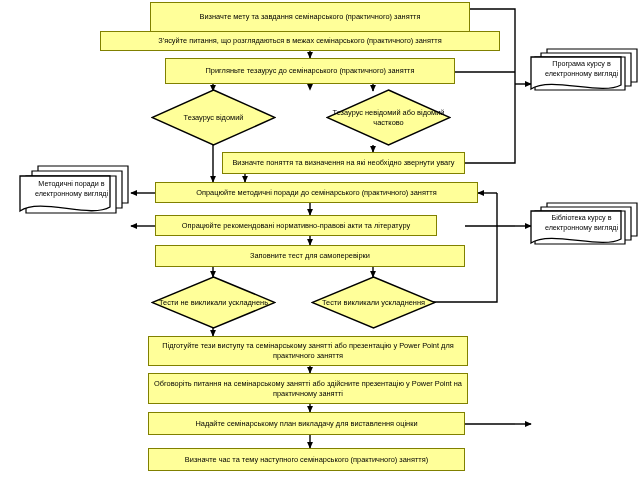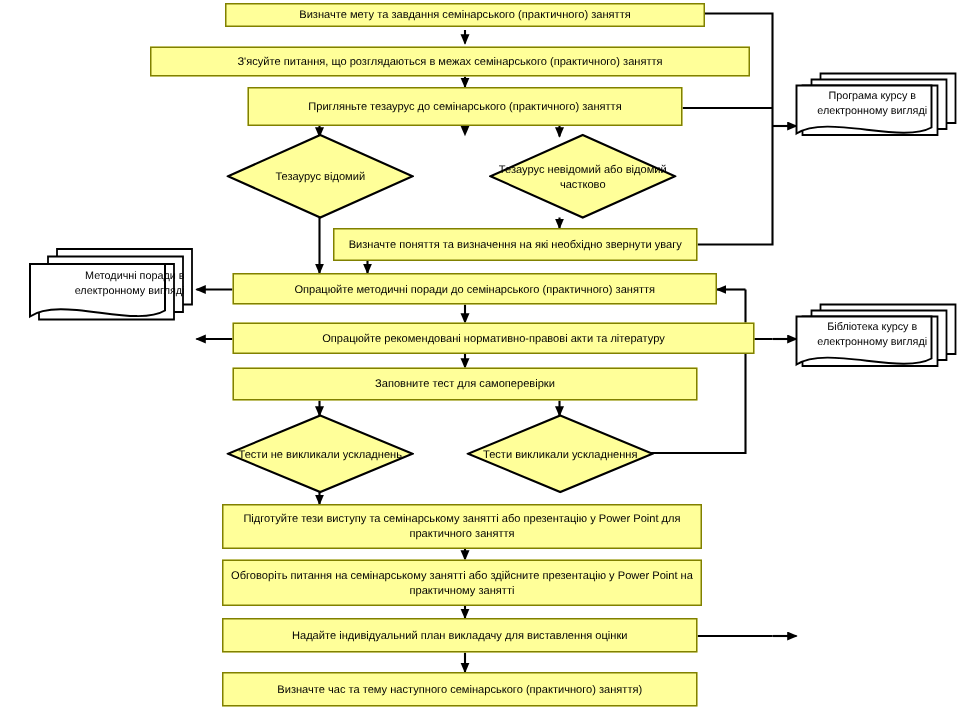--- a/index.html
+++ b/index.html
@@ -107,58 +107,58 @@
     <g stroke="#000" stroke-width="1.4" fill="none">
       <path d="M470,9 L515,9 L515,84"></path>
       <path d="M455,72 L515,72"></path>
       <path d="M465,163 L515,163 L515,84"></path>
       <path d="M465,226 L515,226"></path>
       <path d="M420,302 L497,302 L497,193"></path>
       <path d="M465,424 L515,424"></path>
     </g>
   </svg>
 
-  <div class="node proc" style="left:150px;top:2px;width:320px;height:16px;">
+  <div class="node proc" style="left:150px;top:2px;width:320px;height:30px;">
     <span>Визначте мету та завдання семінарського (практичного) заняття</span>
   </div>
 
   <div class="node proc" style="left:100px;top:31px;width:400px;height:20px;">
     <span>З'ясуйте питання, що розглядаються  в межах семінарського (практичного) заняття</span>
   </div>
 
   <div class="node proc" style="left:165px;top:58px;width:290px;height:26px;">
     <span>Пригляньте тезаурус до семінарського (практичного) заняття</span>
   </div>
 
   <div class="node proc" style="left:222px;top:152px;width:243px;height:22px;justify-content:center;">
     <span>Визначте поняття та визначення на які необхідно звернути увагу</span>
   </div>
 
   <div class="node proc" style="left:155px;top:182px;width:323px;height:21px;">
     <span>Опрацюйте методичні поради до семінарського (практичного) заняття</span>
   </div>
 
-  <div class="node proc" style="left:155px;top:215px;width:348px;height:21px;">
+  <div class="node proc" style="left:155px;top:215px;width:282px;height:21px;">
     <span>Опрацюйте рекомендовані нормативно-правові акти та літературу</span>
   </div>
 
   <div class="node proc" style="left:155px;top:245px;width:310px;height:22px;">
     <span>Заповните тест для самоперевірки</span>
   </div>
 
   <div class="node proc" style="left:148px;top:336px;width:320px;height:30px;justify-content:center;">
     <span>Підготуйте тези виступу та семінарському занятті або презентацію у Power Point для практичного заняття</span>
   </div>
 
   <div class="node proc" style="left:148px;top:373px;width:320px;height:31px;">
     <span>Обговоріть питання  на семінарському занятті або здійсните презентацію у Power Point на практичному занятті</span>
   </div>
 
   <div class="node proc" style="left:148px;top:412px;width:317px;height:23px;">
-    <span>Надайте індивідуальний план викладачу для виставлення оцінки</span>
+    <span>Надайте семінарському план викладачу для виставлення оцінки</span>
   </div>
 
   <div class="node proc" style="left:148px;top:448px;width:317px;height:23px;">
     <span>Визначте час та тему наступного семінарського (практичного) заняття)</span>
   </div>
 
   <div class="node decision" style="left:151px;top:89px;width:125px;height:57px;">
     <svg viewBox="0 0 125 57" preserveAspectRatio="none">
       <polygon points="62.5,1 124,28.5 62.5,56 1,28.5" fill="#ffff99" stroke="#000" stroke-width="1.4"></polygon>
     </svg>
@@ -179,21 +179,21 @@
     <span class="dlabel">Тести не викликали ускладнень</span>
   </div>
 
   <div class="node decision" style="left:311px;top:276px;width:125px;height:53px;">
     <svg viewBox="0 0 125 53" preserveAspectRatio="none">
       <polygon points="62.5,1 124,26.5 62.5,52 1,26.5" fill="#ffff99" stroke="#000" stroke-width="1.4"></polygon>
     </svg>
     <span class="dlabel">Тести викликали ускладнення</span>
   </div>
 
-  <div class="node docstack" style="left:18px;top:163px;width:113px;height:57px;text-align:right;">
+  <div class="node docstack" style="left:18px;top:163px;width:113px;height:57px;">
     <svg viewBox="0 0 113 57" preserveAspectRatio="none">
       <path d="M20,3 H110 V40 H20 Z" fill="#fff" stroke="#000" stroke-width="1.2"></path>
       <path d="M14,8 H104 V45 H14 Z" fill="#fff" stroke="#000" stroke-width="1.2"></path>
       <path d="M8,13 H98 V50 H8 Z" fill="#fff" stroke="#000" stroke-width="1.2"></path>
       <path d="M2,13 H92 V44 C72,56 22,34 2,48 Z" fill="#fff" stroke="#000" stroke-width="1.3"></path>
     </svg>
     <span class="dlabel">Методичні поради в електронному вигляді</span>
   </div>
 
 

